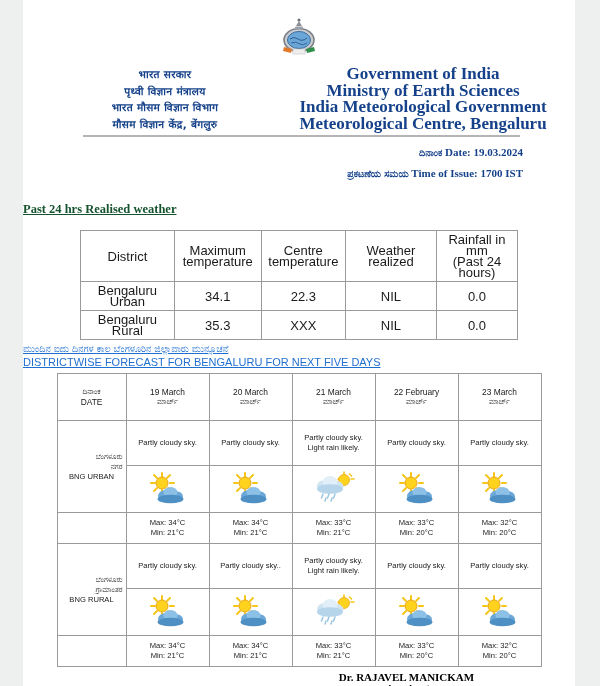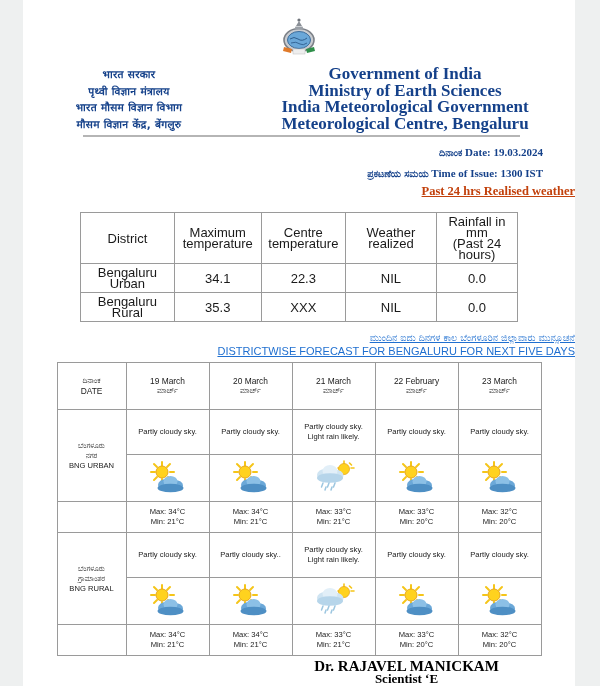--- a/index.html
+++ b/index.html
@@ -31,20 +31,21 @@
   }
   .emblem {
     display: inline-block;
     width: 46px;
     height: 46px;
     position: relative;
   }
   .header-row {
     display: flex;
     margin-top: 4px;
+    padding-left: 36px;
   }
   .hdr-col-hi {
     width: 212px;
     text-align: center;
     font-family: "DejaVu Sans", sans-serif;
     font-size: 10.5px;
     color: #15418a;
     line-height: 16.5px;
     font-weight: bold;
     letter-spacing: .3px;
@@ -59,37 +60,38 @@
     font-weight: bold;
   }
   .rule {
     margin: 3px 0 0 60px;
     width: 437px;
     height: 2px;
     background: #b5b5b5;
   }
   .issue-line {
     text-align: right;
-    padding-right: 32px;
+    padding-right: 52px;
     margin-top: 5px;
     font-size: 11px;
     font-weight: bold;
     color: #15418a;
     font-family: "Liberation Serif", serif;
     line-height: 20px;
   }
   .kn {
     font-family: "DejaVu Sans", sans-serif;
     font-size: 9.5px;
   }
 
   
   .past-title {
-    text-align: right;
-    color: #c2410c;
+    margin-top: 18px;
+    text-align: left;
+    color: #14532d;
     font-family: "Liberation Serif", serif;
     font-weight: bold;
     font-size: 12.5px;
     text-decoration: underline;
   }
 
   
   table {
     border-collapse: collapse;
   }
@@ -109,22 +111,22 @@
   .realised thead td { height: 24px; }
   .realised tbody td { height: 16px; }
   .c-district { width: 104px; }
   .c-max { width: 88px; }
   .c-min { width: 84px; }
   .c-weather { width: 105px; }
   .c-rain { width: 93px; }
 
   
   .fc-heading {
-    margin-top: 9px;
-    text-align: right;
+    margin-top: 2px;
+    text-align: left;
     color: #1f6fd0;
     line-height: 13px;
   }
   .fc-heading .kn-head {
     font-family: "DejaVu Sans", sans-serif;
     font-size: 9.5px;
     text-decoration: underline;
     display: block;
   }
   .fc-heading .en-head {
@@ -161,20 +163,21 @@
     font-family: "DejaVu Sans", sans-serif;
     font-size: 7.4px;
   }
   .rowlabel {
     font-size: 7.6px;
     line-height: 12px;
   }
   .rowlabel .kn-l {
     font-family: Liberation Sans, sans-serif;
     font-size: 7.2px;
+    text-align: right;
   }
   .desc-cell { height: 40px; vertical-align: middle; }
   .icon-cell { height: 42px; }
   .temp-cell { height: 26px; line-height: 11px; }
 
   
   .wicon {
     display: inline-block;
     width: 46px;
     height: 34px;
@@ -183,21 +186,21 @@
   
   .sign {
     margin-top: 4px;
     text-align: center;
     padding-left: 215px;
     font-family: "Liberation Serif", serif;
     font-weight: bold;
     color: #000;
     line-height: 12.5px;
   }
-  .sign .l1 { font-size: 15px; }
+  .sign .l1 { font-size: 11px; }
   .sign .l2 { font-size: 13px; }
   .sign .l3 { font-size: 10.5px; }
 </style>
 </head>
 <body>
 
 <div class="page">
 
   <div class="emblem-wrap">
     <span class="emblem">
@@ -233,21 +236,21 @@
 
   <div class="rule"></div>
 
   <div class="issue-line">
     <div>
       <span class="kn">ದಿನಾಂಕ</span>
       <span>Date: 19.03.2024</span>
     </div>
     <div>
       <span class="kn">ಪ್ರಕಟಣೆಯ ಸಮಯ</span>
-      <span>Time of Issue: 1300 IST</span>
+      <span>Time of Issue: 1700 IST</span>
     </div>
   </div>
 
   <div class="past-title">Past 24 hrs Realised weather</div>
 
   <table class="realised">
     <thead>
       <tr>
         <td class="c-district">
           <div>District</div>

